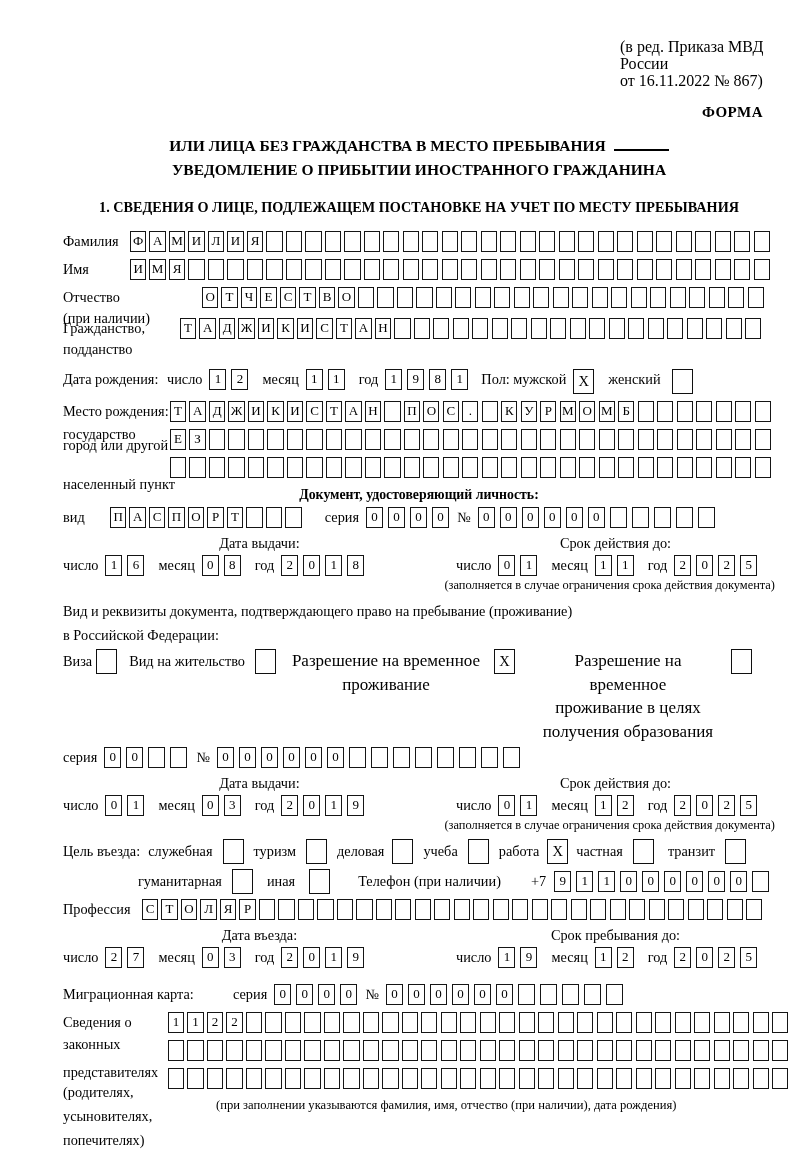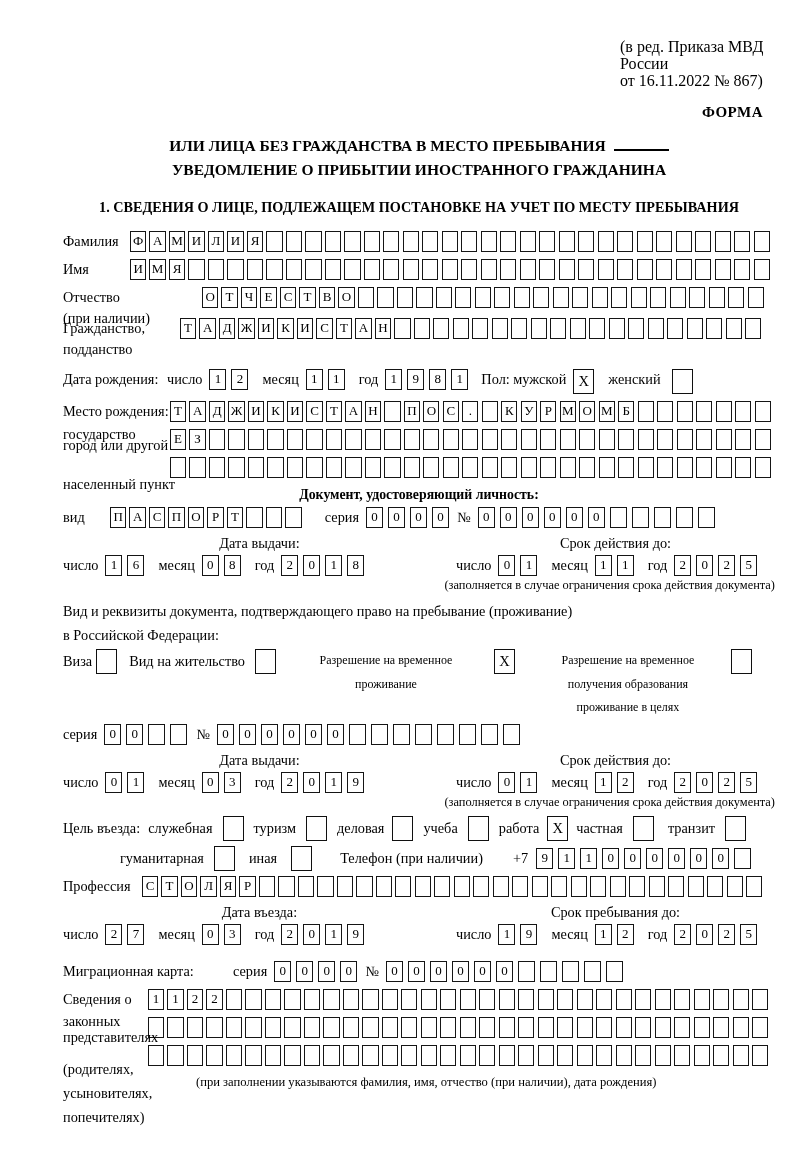--- a/index.html
+++ b/index.html
@@ -37,21 +37,21 @@
   .dg-left{width:393px;flex-shrink:0;}
   .dg-right{flex:1;}
   .dg-title{text-align:center;font-size:14.3px;line-height:17px;margin-bottom:3px;}
   .dg-line{display:flex;align-items:flex-start;}
   .dlbl{font-size:14.3px;line-height:21px;margin-right:7px;flex-shrink:0;}
   .mlr{margin-left:9px;}
   .note-r{text-align:right;font-size:12.4px;line-height:15px;margin-bottom:6px;}
   .txt{font-size:14.3px;line-height:24px;}
   
   .cbrow{display:flex;align-items:flex-start;margin-top:2px;margin-bottom:4px;}
-  .cb-col{text-align:center;font-size:12px;line-height:23.5px;}
+  .cb-col{text-align:center;font-size:17px;line-height:23.5px;}
   
   .prow{display:flex;align-items:flex-start;margin-bottom:5px;}
   .plbl{font-size:14.3px;line-height:25px;}
   .gap8{margin-left:8px;} .gap10{margin-left:10px;} .gap14{margin-left:14px;} .gap20{margin-left:20px;} .gap24{margin-left:12px;}
   .rep-note{font-size:12.6px;margin-top:9px;padding-left:48px;}
 </style>
 </head>
 <body>
 
 <div class="page">
@@ -161,22 +161,22 @@
     <span class="cb" style="margin-left:4px;"></span>
     <span class="plbl gap24">Вид на жительство</span>
     <span class="cb gap10"></span>
     <div class="cb-col gap24" style="width:196px;">
       <div>Разрешение на временное</div>
       <div>проживание</div>
     </div>
     <span class="cb gap10">X</span>
     <div class="cb-col gap20" style="width:186px;">
       <div>Разрешение на временное</div>
+      <div>проживание в целях</div>
       <div>получения образования</div>
-      <div>проживание в целях</div>
     </div>
     <span class="cb gap10"></span>
   </div>
   <div class="frow">
     <span class="dlbl">серия</span>
     <span class="cells"><span class="cell sp">0</span><span class="cell sp">0</span><span class="cell sp"></span><span class="cell sp"></span></span>
     <span class="dlbl" style="margin-left:4px;">№</span>
     <span class="cells"><span class="cell sp">0</span><span class="cell sp">0</span><span class="cell sp">0</span><span class="cell sp">0</span><span class="cell sp">0</span><span class="cell sp">0</span><span class="cell sp"></span><span class="cell sp"></span><span class="cell sp"></span><span class="cell sp"></span><span class="cell sp"></span><span class="cell sp"></span><span class="cell sp"></span><span class="cell sp"></span></span>
   </div>
   <div class="dates">
@@ -215,21 +215,21 @@
     <span class="cb gap8"></span>
     <span class="plbl gap10">учеба</span>
     <span class="cb gap10"></span>
     <span class="plbl gap10">работа</span>
     <span class="cb gap8">X</span>
     <span class="plbl gap8">частная</span>
     <span class="cb gap10"></span>
     <span class="plbl gap14">транзит</span>
     <span class="cb gap10"></span>
   </div>
-  <div class="prow" style="margin-left:57px;">
+  <div class="prow" style="margin-left:75px;">
     <span class="plbl">гуманитарная</span>
     <span class="cb gap10"></span>
     <span class="plbl gap14">иная</span>
     <span class="cb gap14"></span>
     <span class="plbl" style="margin-left:28px;">Телефон (при наличии)</span>
     <span class="plbl" style="margin-left:30px;">+7</span>
     <span class="cells gap8" style="margin-top:2px;"><span class="cell sp">9</span><span class="cell sp">1</span><span class="cell sp">1</span><span class="cell sp">0</span><span class="cell sp">0</span><span class="cell sp">0</span><span class="cell sp">0</span><span class="cell sp">0</span><span class="cell sp">0</span><span class="cell sp"></span></span>
   </div>
   <div class="frow">
     <span class="lbl w-prof">Профессия</span>
@@ -262,24 +262,24 @@
   </div>
 
   <div class="frow">
     <span class="lbl w-mig">Миграционная карта:</span>
     <span class="dlbl">серия</span>
     <span class="cells"><span class="cell sp">0</span><span class="cell sp">0</span><span class="cell sp">0</span><span class="cell sp">0</span></span>
     <span class="dlbl" style="margin-left:3px;">№</span>
     <span class="cells"><span class="cell sp">0</span><span class="cell sp">0</span><span class="cell sp">0</span><span class="cell sp">0</span><span class="cell sp">0</span><span class="cell sp">0</span><span class="cell sp"></span><span class="cell sp"></span><span class="cell sp"></span><span class="cell sp"></span><span class="cell sp"></span></span>
   </div>
 
-  <div class="frow" style="margin-bottom:0;">
+  <div class="frow" style="margin-bottom:0;gap:20px;">
     <span class="lbl w-rep">Сведения о</span>
     <span class="lbl2" style="top:24px;">законных</span>
-    <span class="lbl2" style="top:40px;">представителях</span>
+    <span class="lbl2" style="top:52px;">представителях</span>
     <span class="lbl2" style="top:72px;">(родителях,</span>
     <span class="lbl2" style="top:96px;">усыновителях,</span>
     <span class="lbl2" style="top:120px;">попечителях)</span>
     <span class="bp-col">
       <span class="cells"><span class="cell">1</span><span class="cell">1</span><span class="cell">2</span><span class="cell">2</span><span class="cell"></span><span class="cell"></span><span class="cell"></span><span class="cell"></span><span class="cell"></span><span class="cell"></span><span class="cell"></span><span class="cell"></span><span class="cell"></span><span class="cell"></span><span class="cell"></span><span class="cell"></span><span class="cell"></span><span class="cell"></span><span class="cell"></span><span class="cell"></span><span class="cell"></span><span class="cell"></span><span class="cell"></span><span class="cell"></span><span class="cell"></span><span class="cell"></span><span class="cell"></span><span class="cell"></span><span class="cell"></span><span class="cell"></span><span class="cell"></span><span class="cell"></span></span>
       <span class="cells"><span class="cell"></span><span class="cell"></span><span class="cell"></span><span class="cell"></span><span class="cell"></span><span class="cell"></span><span class="cell"></span><span class="cell"></span><span class="cell"></span><span class="cell"></span><span class="cell"></span><span class="cell"></span><span class="cell"></span><span class="cell"></span><span class="cell"></span><span class="cell"></span><span class="cell"></span><span class="cell"></span><span class="cell"></span><span class="cell"></span><span class="cell"></span><span class="cell"></span><span class="cell"></span><span class="cell"></span><span class="cell"></span><span class="cell"></span><span class="cell"></span><span class="cell"></span><span class="cell"></span><span class="cell"></span><span class="cell"></span><span class="cell"></span></span>
       <span class="cells"><span class="cell"></span><span class="cell"></span><span class="cell"></span><span class="cell"></span><span class="cell"></span><span class="cell"></span><span class="cell"></span><span class="cell"></span><span class="cell"></span><span class="cell"></span><span class="cell"></span><span class="cell"></span><span class="cell"></span><span class="cell"></span><span class="cell"></span><span class="cell"></span><span class="cell"></span><span class="cell"></span><span class="cell"></span><span class="cell"></span><span class="cell"></span><span class="cell"></span><span class="cell"></span><span class="cell"></span><span class="cell"></span><span class="cell"></span><span class="cell"></span><span class="cell"></span><span class="cell"></span><span class="cell"></span><span class="cell"></span><span class="cell"></span></span>
       <span class="rep-note" style="display:block;">(при заполнении указываются фамилия, имя, отчество (при наличии), дата рождения)</span>
     </span>
   </div>

